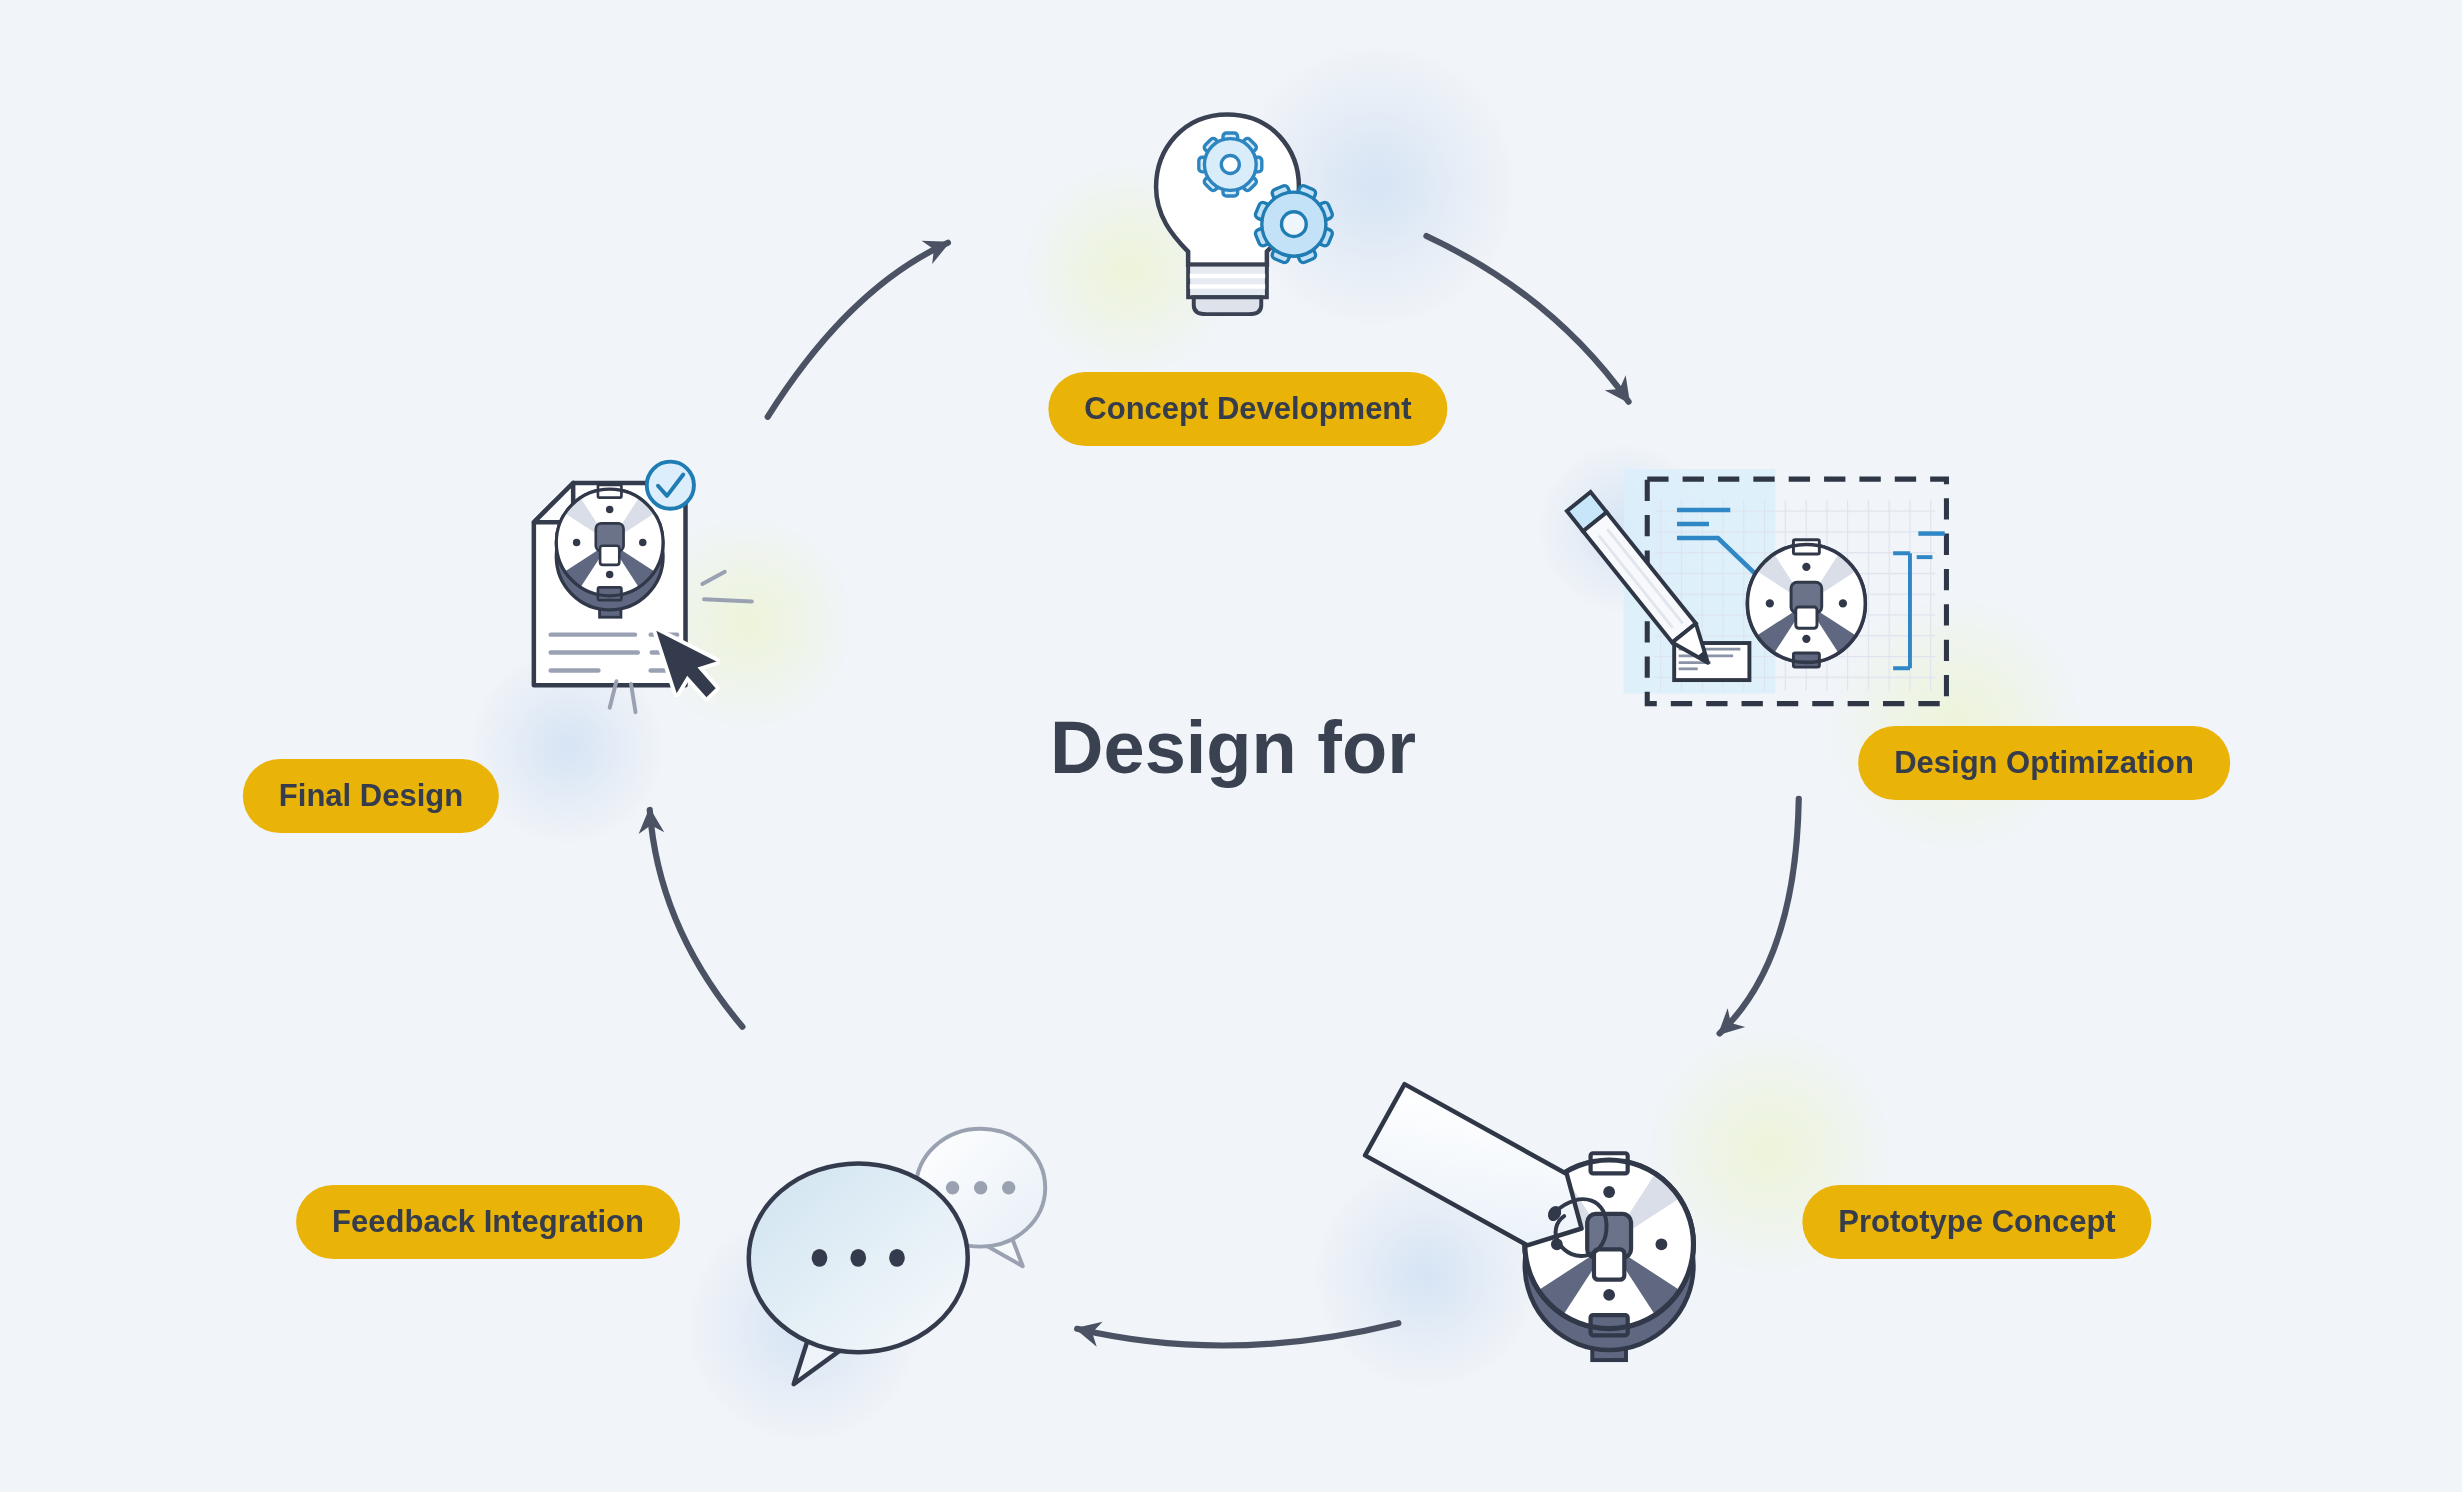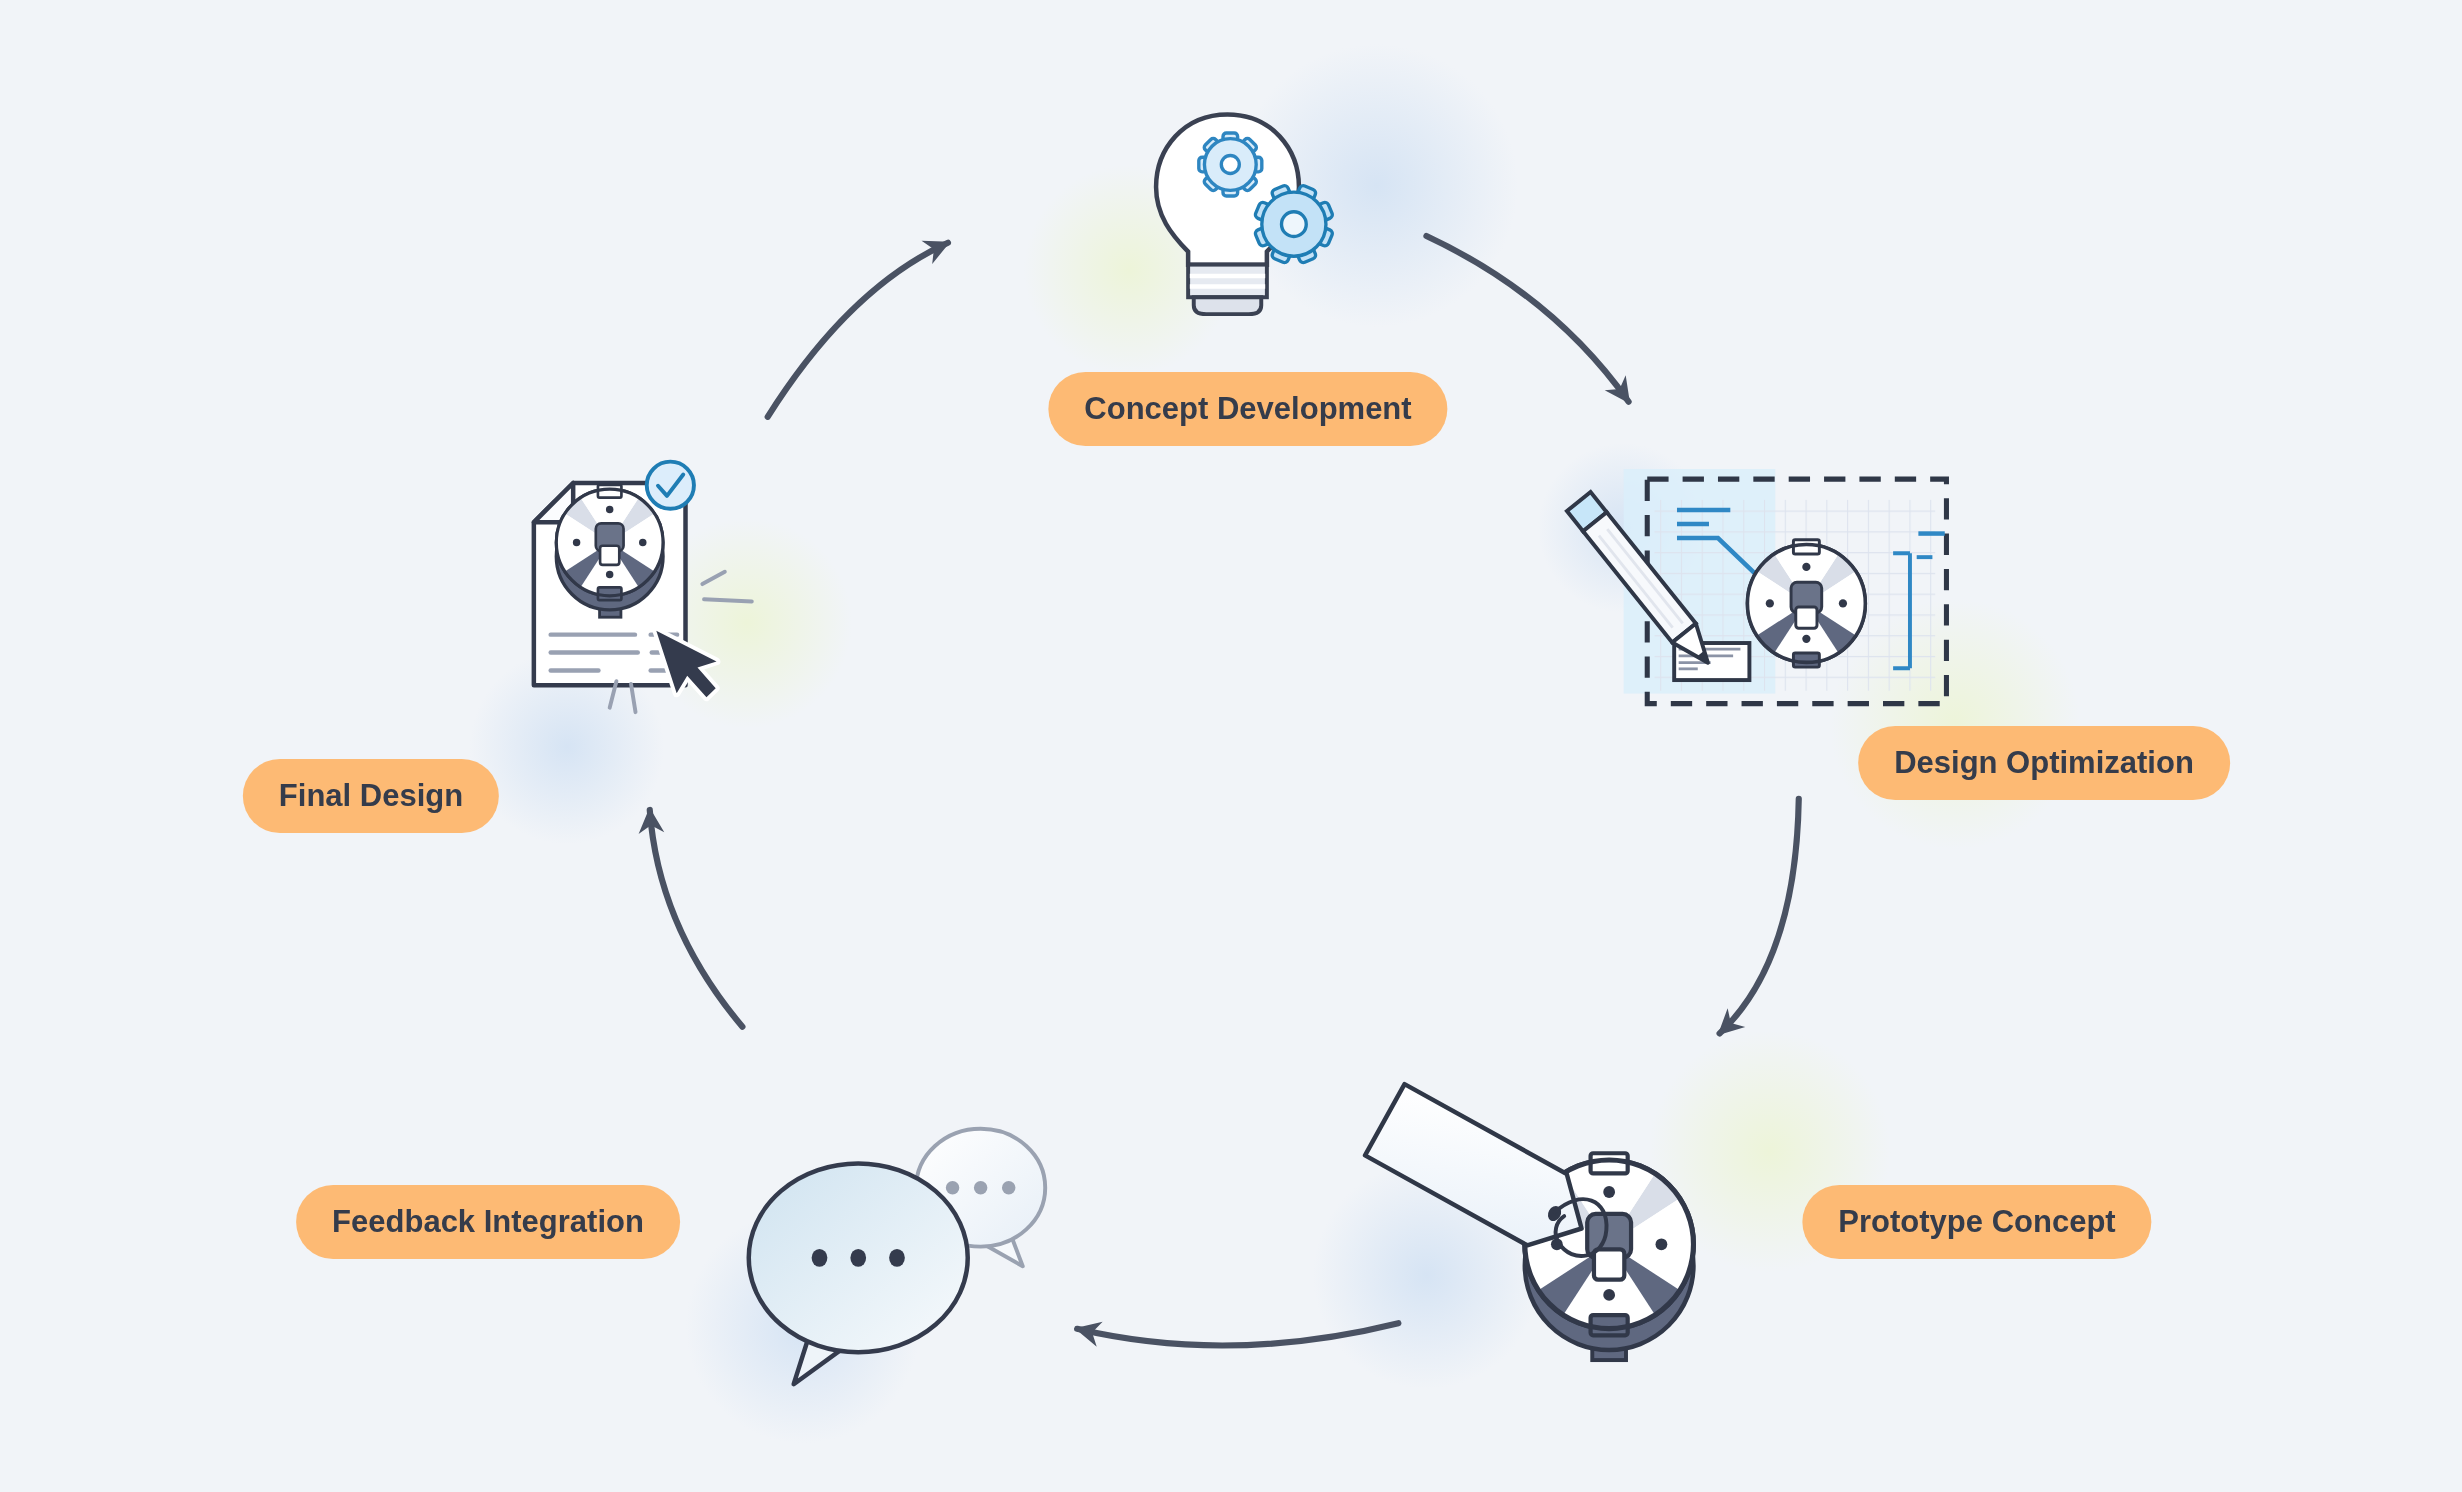--- a/index.html
+++ b/index.html
@@ -11,21 +11,21 @@
   .glow{position:absolute;border-radius:50%;pointer-events:none;}
   .glow.blue{background:radial-gradient(closest-side,#d6e4f4 0%,rgba(214,228,244,0) 72%);}
   .glow.green{background:radial-gradient(closest-side,#edf4d9 0%,rgba(237,244,217,0) 72%);}
   .title{
     position:absolute;left:1233px;top:702px;transform:translateX(-50%);
     text-align:center;font-size:74px;font-weight:bold;color:#3a4150;
     line-height:92px;letter-spacing:0px;white-space:nowrap;
   }
   .pill{
     position:absolute;transform:translate(-50%,-50%);
-    background:#fdba74;color:#353c4b;
+    background:#eab308;color:#353c4b;
     font-size:31px;font-weight:bold;white-space:nowrap;
     padding:19px 36px;border-radius:42px;
   }
   svg{position:absolute;overflow:visible;}
   .overlay{left:0;top:0;}
 </style>
 </head>
 <body>
 
 <div class="glow blue" style="left:1180px;top:-11.2px;width:393px;height:393px;"></div>
@@ -207,20 +207,21 @@
   <g stroke="#99a1b2" stroke-width="7" stroke-linecap="round">
     <path d="M 330 235 L 370 213"></path>
     <path d="M 333 262 L 418 266"></path>
     <path d="M 177 408 L 165 455"></path>
     <path d="M 203 413 L 211 463"></path>
   </g>
   <polygon points="0,0 0,102 24,81 42,122 60,113 43,74 74,74" transform="translate(248,318) rotate(-18) scale(1.15)" fill="#343b4d" stroke="#ffffff" stroke-width="12" stroke-linejoin="round" paint-order="stroke"></polygon>
 </svg>
 
 <div class="title">
+  <div>Design for</div>
 </div>
 
 <div class="pill" style="left:1248px;top:409px;">Concept Development</div>
 <div class="pill" style="left:2044px;top:763px;">Design Optimization</div>
 <div class="pill" style="left:1977px;top:1222px;">Prototype Concept</div>
 <div class="pill" style="left:488px;top:1222px;">Feedback Integration</div>
 <div class="pill" style="left:371px;top:796px;">Final Design</div>
 
 
 </body></html>

